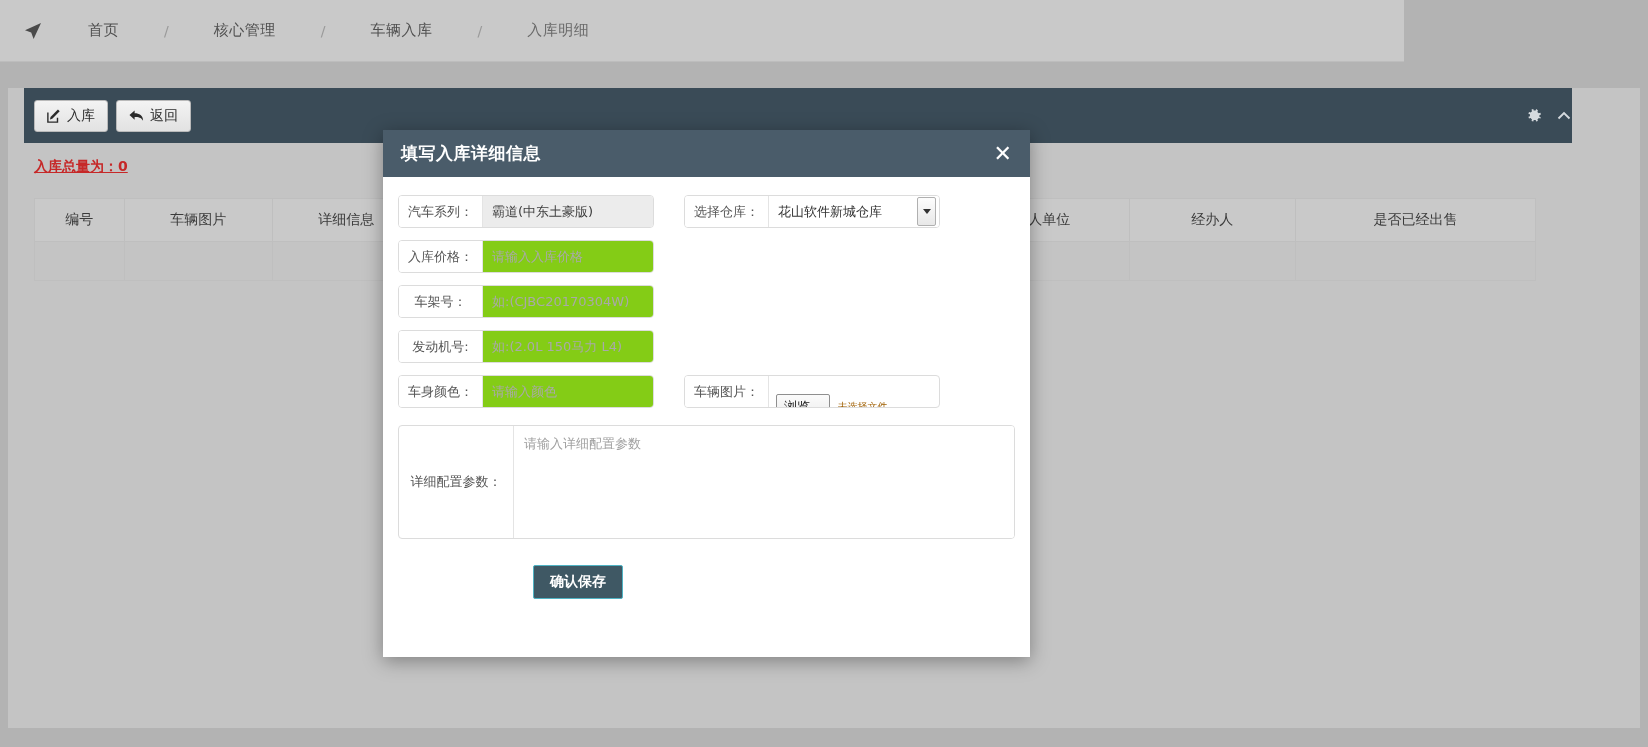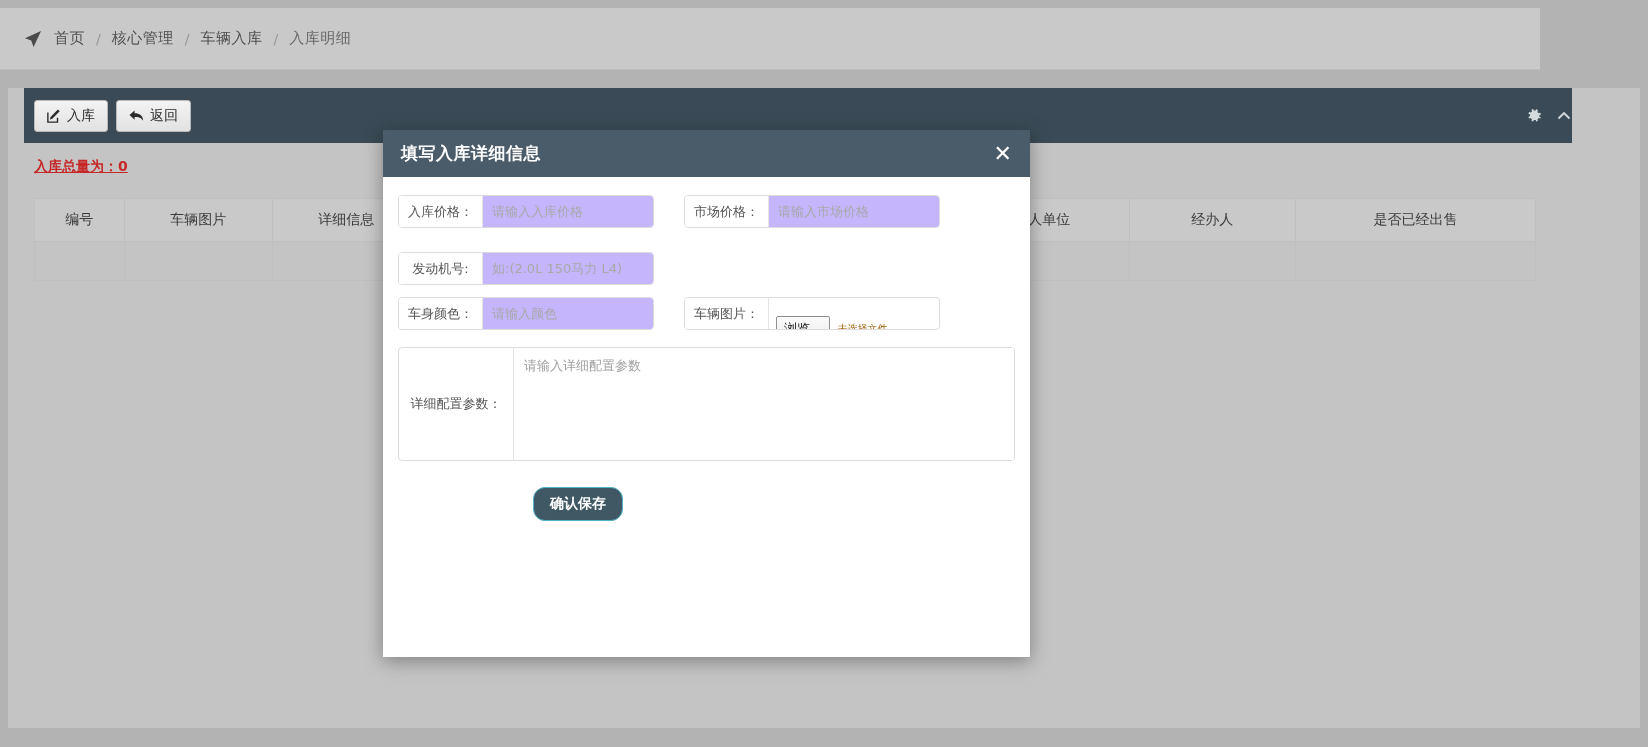--- a/index.html
+++ b/index.html
@@ -13,29 +13,30 @@
     font-family: "DejaVu Sans", "Liberation Sans", sans-serif;
     font-size: 14px;
     color: #333;
     overflow: hidden;
     position: relative;
   }
 
   
   #breadcrumb-bar {
     position: absolute;
-    left: 0; top: 8px;
-    width: 1540px;
+    left: 0; top: 0;
+    width: 1404px;
     height: 62px;
     background: #c9c9c9;
     display: flex;
     align-items: center;
     box-sizing: border-box;
     padding-left: 24px;
     border-bottom: 1px solid #bdbdbd;
+    gap: 34px;
   }
   .bc-arrow {
     width: 18px; height: 18px;
     margin-right: 12px;
     display: inline-block;
     color: #4a4a4a;
   }
   .bc-item {
     color: #515151;
     font-size: 15px;
@@ -197,21 +198,21 @@
     white-space: nowrap;
   }
   .igroup .addon.w-fixed { width: 84px; box-sizing: border-box; }
   .igroup input[type=text] {
     flex: 1;
     border: 0;
     outline: none;
     padding: 0 9px;
     font-size: 13px;
     color: #444;
-    background: #c4b5fd;
+    background: #84cc16;
     font-family: "DejaVu Sans", "Liberation Sans", sans-serif;
     min-width: 0;
   }
   .igroup input[type=text]::placeholder { color: #a9a9a9; }
   .igroup input[readonly] { background: #ececec; color: #3d3d3d; }
 
   .select-wrap {
     flex: 1;
     display: flex;
     align-items: center;
@@ -311,21 +312,21 @@
   #config-textarea::placeholder { color: #a0a0a0; }
 
   #save-row {
     display: flex;
     margin-top: 26px;
     padding-left: 135px;
   }
   #save-button {
     background: #3f5864;
     border: 1px solid #4fb3c4;
-    border-radius: 12px;
+    border-radius: 2px;
     color: #ffffff;
     font-size: 14px;
     font-weight: bold;
     padding: 7px 16px;
     cursor: pointer;
     font-family: "DejaVu Sans", "Liberation Sans", sans-serif;
   }
 </style>
 </head>
 <body>
@@ -423,33 +424,48 @@
 </div>
 
 <div id="modal">
   <div id="modal-header">
     <span id="modal-title">填写入库详细信息</span>
     <span id="modal-close">✕</span>
   </div>
 
   <div id="modal-body">
 
+    <div class="form-row">
+      <div class="igroup col-left">
+        <span class="addon w-fixed">汽车系列：</span>
+        <input type="text" readonly="" value="霸道(中东土豪版)" style="">
+      </div>
+      <div class="igroup col-right">
+        <span class="addon w-fixed">选择仓库：</span>
+        <div class="select-wrap">
+          <span class="select-value">花山软件新城仓库</span>
+          <span class="select-arrow">
+              <i></i>
+            </span>
+        </div>
+      </div>
+    </div>
 
     <div class="form-row">
       <div class="igroup col-left">
         <span class="addon w-fixed">入库价格：</span>
         <input type="text" placeholder="请输入入库价格" style="">
       </div>
+    </div>
+
+    <div class="form-row">
       <div class="igroup col-right">
-        <span class="addon w-fixed">市场价格：</span>
-        <input type="text" placeholder="请输入市场价格" style="">
-      </div>
-    </div>
-
-    <div class="form-row">
+        <span class="addon w-fixed">车架号：</span>
+        <input type="text" placeholder="如:(CJBC20170304W)" style="">
+      </div>
     </div>
 
     <div class="form-row">
       <div class="igroup col-right">
         <span class="addon w-fixed">发动机号:</span>
         <input type="text" placeholder="如:(2.0L 150马力 L4)" style="">
       </div>
     </div>
 
     <div class="form-row">

